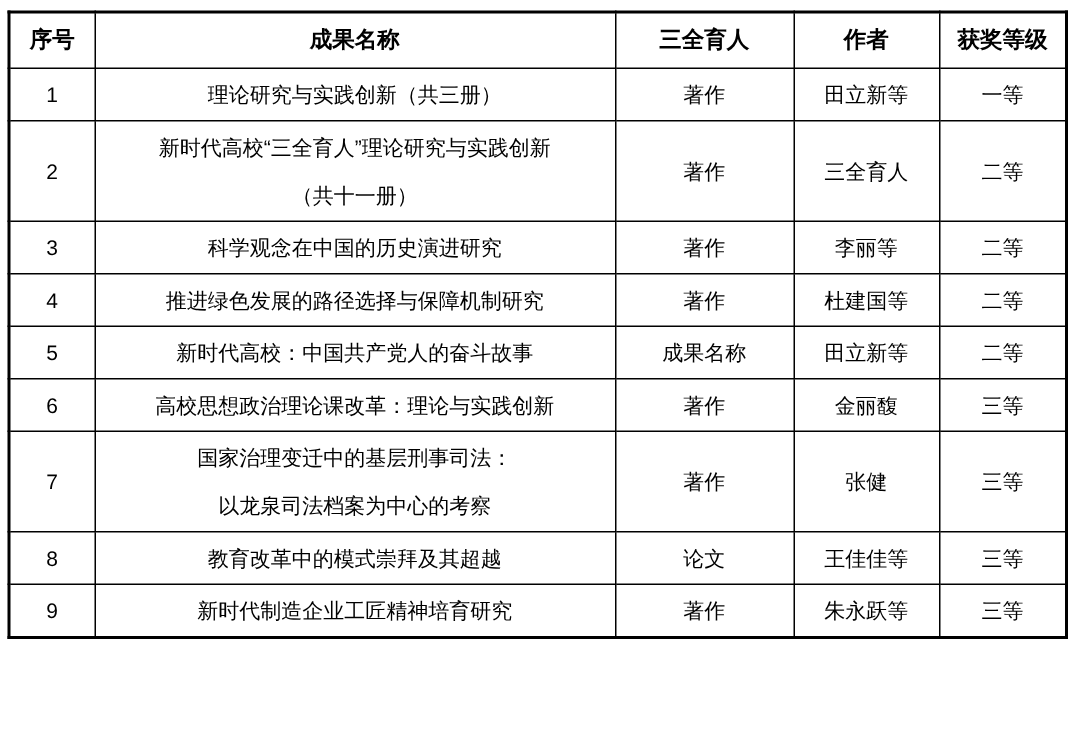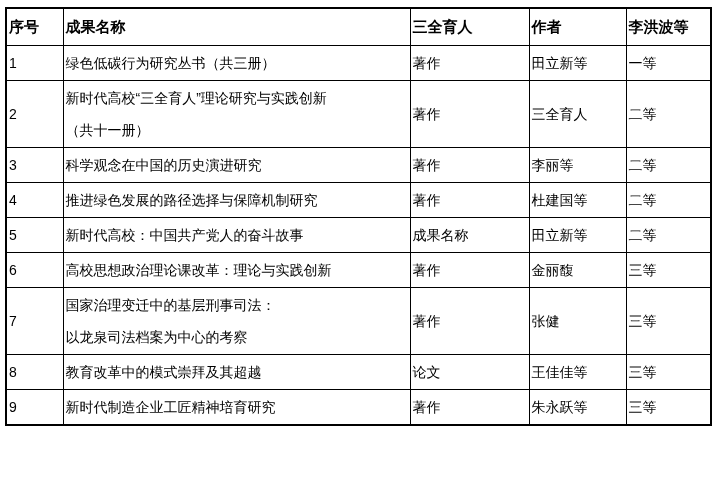--- a/index.html
+++ b/index.html
@@ -23,21 +23,21 @@
     left: 5px;
     top: 7px;
     width: 705px;
     border-collapse: collapse;
     table-layout: fixed;
     border: 2px solid #000000;
     background: #ffffff;
   }
   .awards th, .awards td {
     border: 1px solid #000000;
-    text-align: left;
+    text-align: center;
     vertical-align: middle;
     padding: 1px 2px;
     overflow: hidden;
   }
   .awards th {
     font-size: 15px;
     font-weight: bold;
     height: 34px;
     line-height: 1.2;
   }
@@ -63,27 +63,27 @@
       <col class="c-form">
       <col class="c-author">
       <col class="c-award">
     </colgroup>
     <thead>
       <tr>
         <th>序号</th>
         <th>成果名称</th>
         <th>三全育人</th>
         <th>作者</th>
-        <th>李洪波等</th>
+        <th>获奖等级</th>
       </tr>
     </thead>
     <tbody>
         <tr>
     <td>1</td>
-    <td>绿色低碳行为研究丛书（共三册）</td>
+    <td>理论研究与实践创新（共三册）</td>
     <td>著作</td>
     <td>田立新等</td>
     <td>一等</td>
   </tr>
         <tr>
     <td>2</td>
     <td>新时代高校“三全育人”理论研究与实践创新
 （共十一册）</td>
     <td>著作</td>
     <td>三全育人</td>

